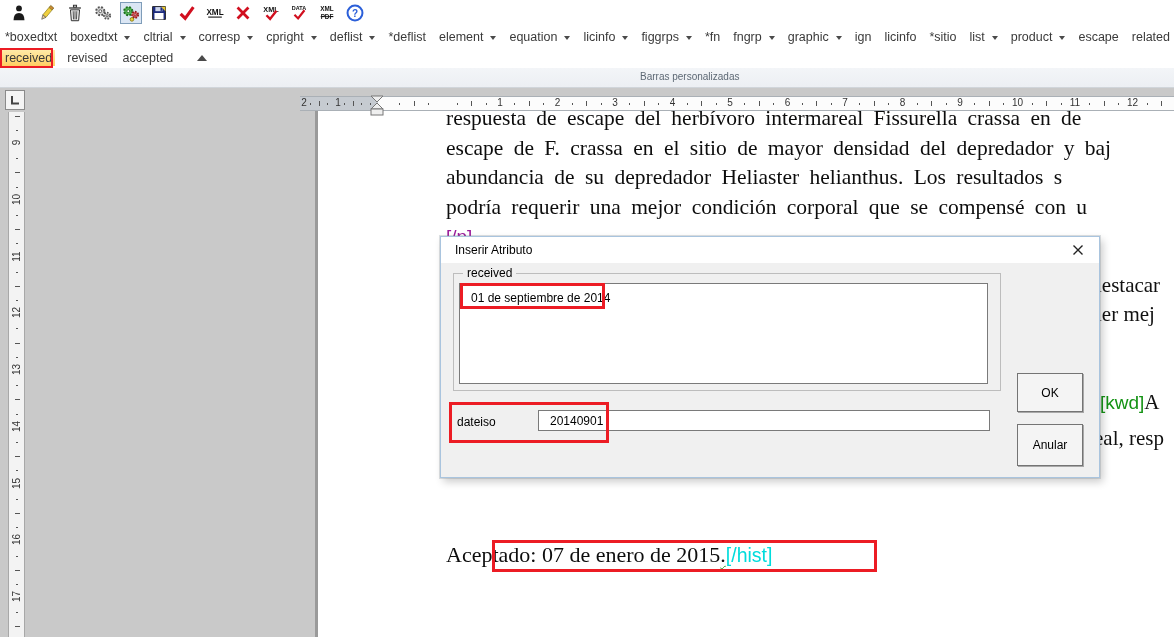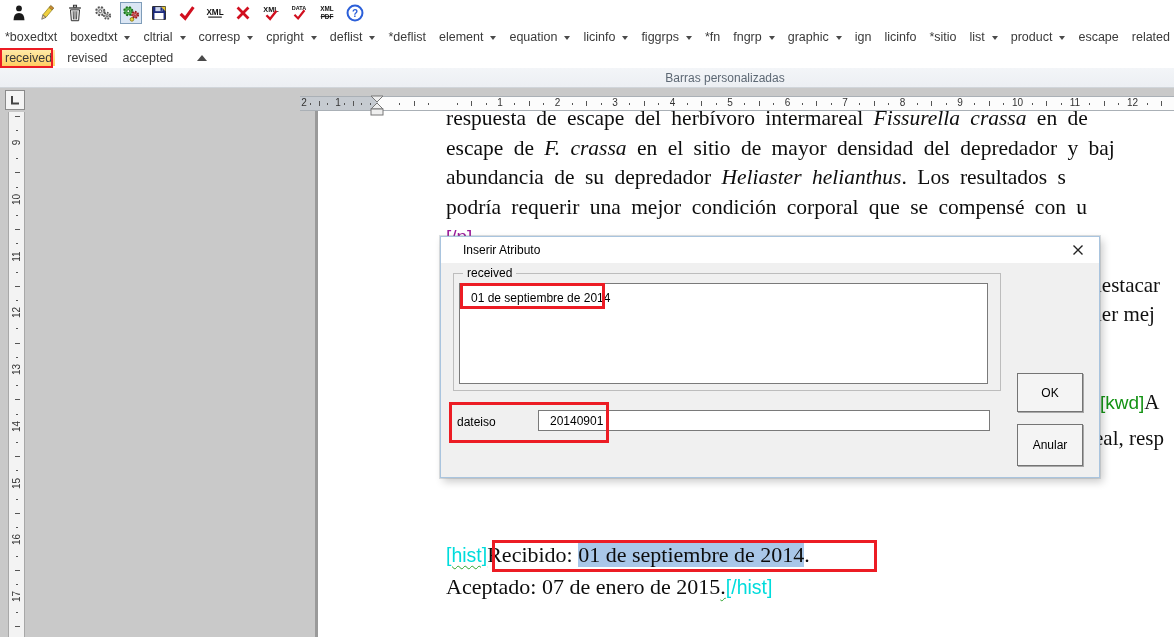--- a/index.html
+++ b/index.html
@@ -15,22 +15,22 @@
     display:flex;align-items:center;padding-left:5px;box-sizing:border-box;white-space:nowrap;overflow:hidden;}
   .tagbtn{display:inline-flex;align-items:center;margin-right:13px;font-size:12.5px;color:#3a3a3a;cursor:default;}
   .arr{width:0;height:0;border:3.5px solid transparent;border-top:4.5px solid #4a4a4a;margin-left:7px;margin-top:4px;}
   #row-custom{position:absolute;left:0;top:48px;width:100%;height:20px;background:#fff;
     display:flex;align-items:center;padding-left:2px;box-sizing:border-box;}
   .custbtn{font-size:12.5px;color:#3a3a3a;margin-right:9px;padding:1px 3px;}
   .custbtn.hl{background:linear-gradient(#ffeaa8,#ffce62);}
   .uparr{width:0;height:0;border:5px solid transparent;border-bottom:6px solid #4a4a4a;margin-left:12px;margin-top:-5px;}
   #row-group{position:absolute;left:0;top:68px;width:100%;height:20px;
     background:linear-gradient(#f3f5f8,#eceff3);border-bottom:1px solid #d0d5da;box-sizing:border-box;}
-  #group-label{position:absolute;left:640px;top:3px;width:170px;text-align:center;
-    font-size:12px;color:#5d6874;}
+  #group-label{position:absolute;left:640px;top:3px;width:170px;
+    font-size:10px;color:#5d6874;}
 
   
   #workspace{position:absolute;left:0;top:88px;width:1174px;height:549px;background:#c9c9c9;}
   #tabsel{position:absolute;left:5px;top:2px;width:20px;height:20px;background:#f4f4f4;
     border:1px solid #8a8a8a;box-sizing:border-box;display:flex;align-items:center;justify-content:center;}
 
   
   #vruler{position:absolute;left:8px;top:24px;width:17px;height:525px;background:#f3f3f3;
     border-left:1px solid #a8a8a8;border-right:1px solid #a8a8a8;box-sizing:border-box;}
   .vnum{position:absolute;left:0px;width:15px;text-align:center;font-size:10px;color:#333;transform:rotate(-90deg);}
@@ -44,41 +44,41 @@
   .rbar{position:absolute;top:4px;width:1px;height:5px;background:#555;}
   .rdot{position:absolute;top:6px;width:1px;height:2px;background:#555;}
   #indent-marker{position:absolute;left:370px;top:7px;z-index:6;}
 
   
   #page{position:absolute;left:318px;top:23px;width:856px;height:526px;background:#fff;
     box-shadow:-3px 0 0 #9a9a9a;overflow:hidden;z-index:1;}
   #para{position:absolute;left:128px;top:-7px;font-family:"Liberation Serif",serif;
     font-size:21.5px;color:#0d0d0d;}
   .pline{height:29.5px;line-height:29.5px;white-space:nowrap;word-spacing:5px;}
-  .i{font-style:italic;}
+  .i{}
   .tpurple{font-family:"Liberation Sans",sans-serif;font-size:19px;color:#9b1b9b;}
   .tcyan{font-family:"Liberation Sans",sans-serif;font-size:19.5px;color:#00dcdc;}
   .tkwd{font-family:"Liberation Sans",sans-serif;font-size:19px;color:#149314;}
   .sel{background:#a9c7e8;}
   .wavy{text-decoration-line:underline;text-decoration-style:wavy;text-decoration-color:#2da32d;
     text-decoration-thickness:1px;text-underline-offset:3px;}
   #hist{position:absolute;left:128px;top:428px;font-family:"Liberation Serif",serif;
     font-size:22px;color:#0d0d0d;}
   .histline{height:32px;line-height:32px;white-space:nowrap;}
 
   
   .frag{position:absolute;font-family:"Liberation Serif",serif;font-size:21px;color:#111;
     white-space:nowrap;z-index:5;}
 
   
   #dialog{position:absolute;left:440px;top:148px;width:660px;height:242px;background:#f0f0f0;
     border:1px solid #a9c4de;box-shadow:0 0 0 1px rgba(120,130,140,.25),3px 4px 8px rgba(0,0,0,.2);
     box-sizing:border-box;z-index:10;font-size:12px;color:#000;}
   #dlg-title{position:absolute;left:0;top:0;width:100%;height:26px;background:#fff;
-    display:flex;align-items:center;padding-left:22px;box-sizing:border-box;}
+    display:flex;align-items:center;padding-left:14px;box-sizing:border-box;}
   #dlg-close{position:absolute;right:6px;top:0;width:30px;height:26px;display:flex;
     align-items:center;justify-content:center;}
   #dlg-group{position:absolute;left:12px;top:36px;width:548px;height:118px;
     border:1px solid #bdbdbd;box-sizing:border-box;}
   #dlg-legend{position:absolute;left:22px;top:29px;background:#f0f0f0;padding:0 4px;}
   #dlg-list{position:absolute;left:18px;top:46px;width:529px;height:101px;background:#fff;
     border:1px solid #7a7a7a;box-sizing:border-box;}
   #dlg-list-item{position:absolute;left:11px;top:7px;}
   #dlg-dateiso-label{position:absolute;left:16px;top:178px;}
   #dlg-dateiso{position:absolute;left:97px;top:173px;width:452px;height:21px;background:#fff;
@@ -450,21 +450,20 @@
 
     <div id="page">
       <div id="para">
         <div class="pline"><span>respuesta de escape del herbívoro intermareal </span><span class="i">Fissurella crassa</span><span> en de</span></div>
         <div class="pline"><span>escape de </span><span class="i">F. crassa</span><span> en el sitio de mayor densidad del depredador y baj</span></div>
         <div class="pline"><span>abundancia de su depredador </span><span class="i">Heliaster helianthus</span><span>. Los resultados s</span></div>
         <div class="pline"><span>podría requerir una mejor condición corporal que se compensé con u</span></div>
         <div class="pline"><span class="tpurple">[/p]</span></div>
       </div>
       <div id="hist">
-        <div class="histline"><span class="tcyan wavy">[hist]</span><span>Recibido: </span><span class="sel">01 de septiembre de 2014</span><span>.</span></div>
         <div class="histline"><span>Aceptado: 07 de enero de 2015</span><span class="wavy">.</span><span class="tcyan">[/hist]</span></div>
       </div>
     </div>
 
     <div class="frag" style="left:1096px;top:185px;"><span>lestacar</span></div>
     <div class="frag" style="left:1096px;top:214px;"><span>ler mej</span></div>
     <div class="frag" style="left:1100px;top:302px;"><span class="tkwd">[kwd]</span><span>A</span></div>
     <div class="frag" style="left:1094px;top:338px;"><span>eal, resp</span></div>
 
     <div id="dialog">

